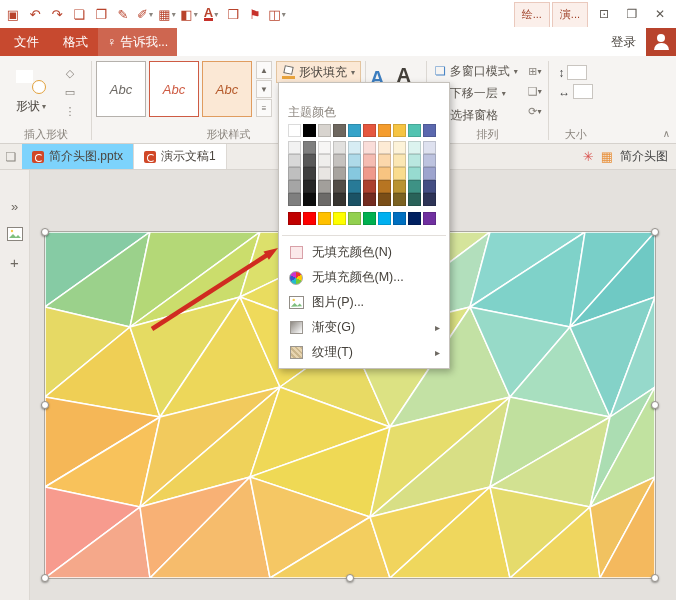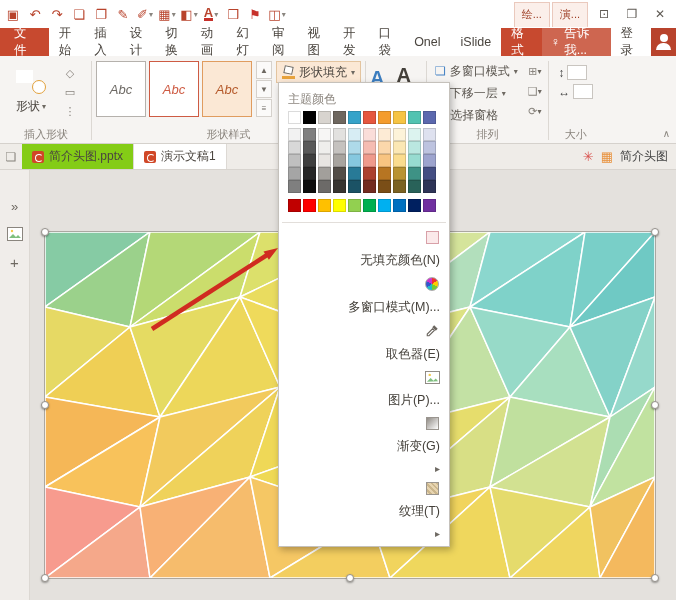--- a/index.html
+++ b/index.html
@@ -68,45 +68,45 @@
   .arr-mini { display:flex; flex-direction:column; gap:3px; padding-top:2px; }
 
   .size-col { display:flex; flex-direction:column; gap:4px; padding-top:4px; }
   .spin { display:flex; align-items:center; gap:3px; }
   .spinbox { width:20px; height:15px; border:1px solid #C9C5C0; background:#FFF; }
   .collapse-ribbon { position:absolute; right:6px; bottom:4px; color:#8A857F; font-size:10px; }
 
   
   .doctabs { height:26px; background:#EFECE8; border-bottom:1px solid #D8D4CF; display:flex; align-items:stretch; }
   .dt-list { width:22px; display:flex; align-items:center; justify-content:center; color:#8A857F; }
-  .dtab { display:flex; align-items:center; gap:5px; padding:0 10px; font-size:12px; color:#4A453F; background:#84cc16; border-right:1px solid #DDD9D4; }
+  .dtab { display:flex; align-items:center; gap:5px; padding:0 10px; font-size:12px; color:#4A453F; background:#7dd3fc; border-right:1px solid #DDD9D4; }
   .dtab.active { background:#FFFFFF; }
   .ppt-ico { width:12px; height:12px; background:#D04727; border-radius:2px; position:relative; }
   .ppt-ico::after { content:""; position:absolute; left:3px; top:3px; width:6px; height:6px; border:1.4px solid #FFF; border-radius:50%; border-right-color:transparent; }
   .dt-right { margin-left:auto; display:flex; align-items:center; gap:7px; padding-right:8px; }
   .dt-ic { font-size:13px; }
 
   
   .workspace { position:absolute; top:170px; left:0; right:0; bottom:0; display:flex; }
   .sidebar { width:30px; background:#F0EDEA; border-right:1px solid #DCD8D3; display:flex; flex-direction:column; align-items:center; padding-top:26px; gap:8px; }
   .sb-ic { color:#6E6962; font-size:13px; width:22px; height:20px; display:flex; align-items:center; justify-content:center; }
   .canvas { flex:1; position:relative; background:#E4E1DD; }
   .slide { position:absolute; left:15px; top:62px; width:610px; height:346px; background:#FFF; outline:1px solid #ABA7A1; }
   .slide svg { display:block; width:610px; height:346px; }
   .handle { position:absolute; width:8px; height:8px; border-radius:50%; background:#FFF; border:1px solid #94908A; box-shadow:0 1px 2px rgba(0,0,0,.35); z-index:5; }
 
   
-  .fill-menu { position:absolute; left:278px; top:82px; width:172px; background:#FFF; border:1px solid #C5C1BB; box-shadow:2px 3px 7px rgba(0,0,0,.28); z-index:50; padding:4px 0 3px; }
+  .fill-menu { position:absolute; left:278px; top:82px; width:172px; background:#FFF; border:1px solid #C5C1BB; box-shadow:2px 3px 7px rgba(0,0,0,.28); z-index:50; padding:17px 0 3px; }
   .mi-label { padding:4px 9px 3px; color:#8C867F; font-size:12px; }
   .palette { padding:0 9px 6px; }
   .trow { display:flex; gap:2px; margin-bottom:4px; }
   .vrow { display:flex; gap:2px; }
   .sw { width:13px; height:13px; border:1px solid rgba(0,0,0,.14); }
   .menu-sep { height:1px; background:#E2DEDA; margin:4px 3px; }
-  .menu-item { display:flex; align-items:flex-end; gap:8px; padding:4px 9px; color:#44403A; font-size:12.5px;flex-direction:column; }
+  .menu-item { display:flex; align-items:center; gap:8px; padding:4px 9px; color:#44403A; font-size:12.5px; }
   .mi-icon { width:16px; display:flex; justify-content:center; align-items:center; }
   .nofill-sw { width:13px; height:13px; background:#FBE9EA; border:1px solid #D8A0A8; }
   .colorwheel { width:14px; height:14px; border-radius:50%; background:conic-gradient(#E33 0 16%,#FC0 16% 33%,#7C3 33% 50%,#2BC 50% 66%,#35C 66% 83%,#C3C 83% 100%); border:1px solid #AAA; }
   .grad-sw { width:13px; height:13px; border:1px solid #9A958F; background:linear-gradient(135deg,#8F8A84,#FFFFFF); }
   .tex-sw { width:13px; height:13px; border:1px solid #9A958F; background:repeating-linear-gradient(45deg,#E7D4B0 0 2px,#CBB68C 2px 4px); }
   .sub-arrow { margin-left:auto; font-size:10px; color:#6E6962; }
 
   .arrow-overlay { position:absolute; left:0; top:0; z-index:100; pointer-events:none; }
 </style>
 </head>
@@ -164,34 +164,20 @@
   <div class="ctx-label">演...</div>
   <div id="winctl" style="display:flex">
       <span class="win-btn">⊡</span>
       <span class="win-btn">❐</span>
       <span class="win-btn">✕</span>
     </div>
 </div>
 
 <div class="tabrow">
   <div class="rtab file">文件</div>
-  <div id="rtabs" style="display:flex">
-      <div class="rtab">开始</div>
-      <div class="rtab">插入</div>
-      <div class="rtab">设计</div>
-      <div class="rtab">切换</div>
-      <div class="rtab">动画</div>
-      <div class="rtab">幻灯</div>
-      <div class="rtab">审阅</div>
-      <div class="rtab">视图</div>
-      <div class="rtab">开发</div>
-      <div class="rtab">口袋</div>
-      <div class="rtab">Onel</div>
-      <div class="rtab">iSlide</div>
-    </div>
   <div class="rtab ctx-active">格式</div>
   <div class="tellme">
     <span>♀</span>
     <span>告诉我...</span>
   </div>
   <div class="tab-spacer"></div>
   <div class="signin">登录</div>
   <div class="account">
     <span class="p-head"></span>
     <span class="p-body"></span>
@@ -510,30 +496,21 @@
   <div class="menu-item">
     <span class="mi-icon">
         <span class="nofill-sw"></span>
       </span>
     <span>无填充颜色(N)</span>
   </div>
   <div class="menu-item">
     <span class="mi-icon">
         <span class="colorwheel"></span>
       </span>
-    <span>多窗口模式(M)...</span>
-  </div>
-  <div class="menu-item">
-    <span class="mi-icon">
-      <svg width="14" height="14" viewBox="0 0 16 16">
-          <path d="M10.5 1.5 l4 4 -2.2 2.2 -4 -4 z" fill="#6B665F"></path>
-          <path d="M8.6 5.4 l2 2 -6 6 H2.6 v-2z" fill="none" stroke="#6B665F" stroke-width="1.3"></path>
-        </svg>
-    </span>
-    <span>取色器(E)</span>
+    <span>无填充颜色(M)...</span>
   </div>
   <div class="menu-item">
     <span class="mi-icon">
       <svg width="15" height="13" viewBox="0 0 16 14">
           <rect x="0.5" y="0.5" width="15" height="13" fill="#FFF" stroke="#8A857E"></rect>
           <path d="M2 11.5 l4-4 3 3 2.5-2.5 2.5 3z" fill="#7FBF7F"></path>
           <circle cx="5" cy="4.2" r="1.3" fill="#F2C94C"></circle>
         </svg>
     </span>
     <span>图片(P)...</span>

